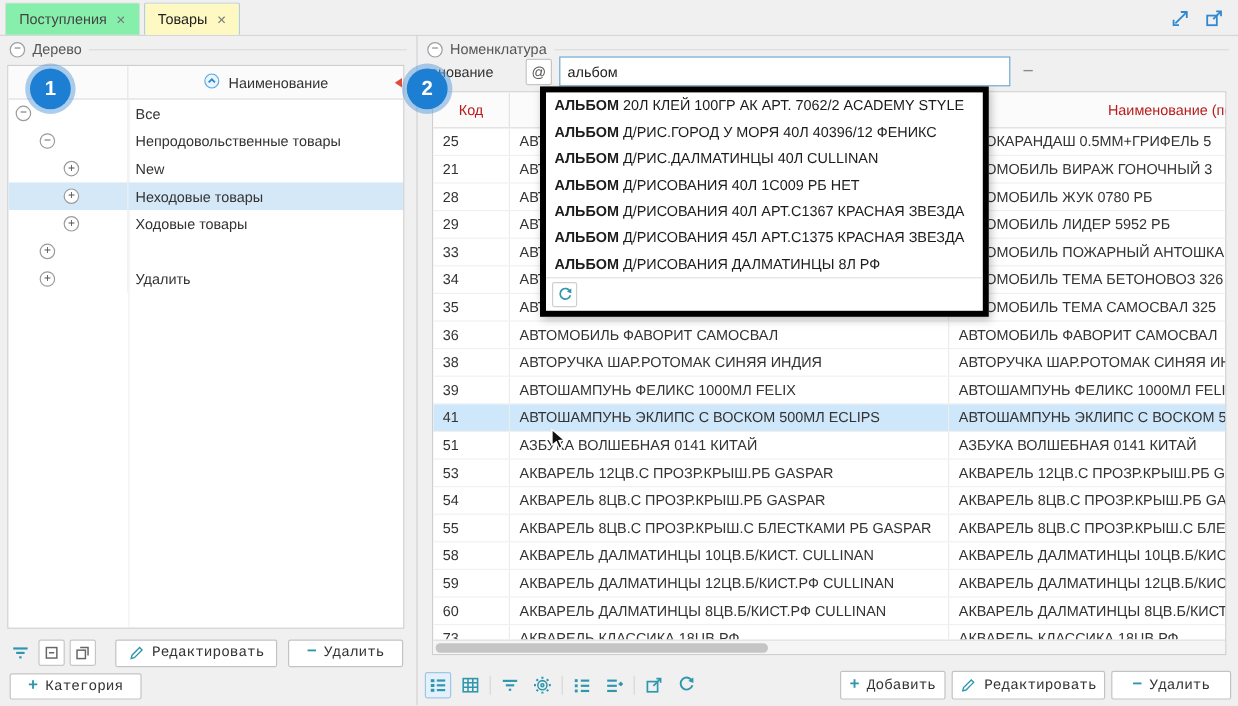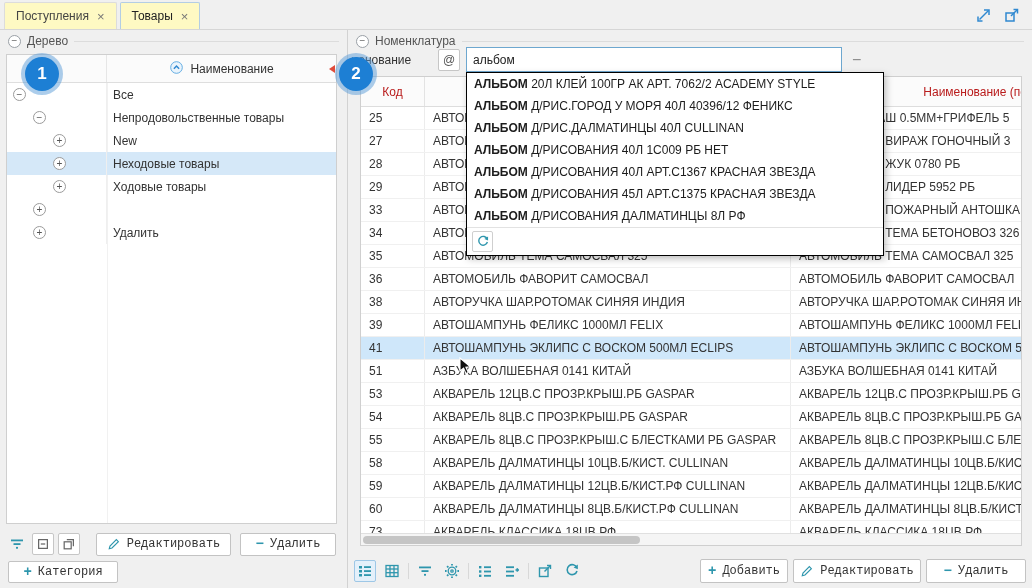--- a/index.html
+++ b/index.html
@@ -3,21 +3,21 @@
 <meta charset="utf-8">
 <style>
   *{margin:0;padding:0;box-sizing:border-box}
   html,body{background:#e8e8e8}
   body{font-family:"Liberation Sans",sans-serif}
   .app{position:relative;width:1032px;height:588px;background:#f0f0f0;overflow:hidden;font-size:12px;color:#333}
 
   
   .tabbar{position:absolute;left:0;top:0;right:0;height:30px;background:#f0f0f0;border-bottom:1px solid #d6d6d6;display:flex;align-items:flex-end}
   .tabs{display:flex;padding-left:4px}
-  .tab{display:flex;align-items:center;gap:8px;padding:0 11px;height:27px;background:#fef9c3;border:1px solid #dcdcdc;border-bottom:none;border-radius:2px 2px 0 0;margin-right:3px;color:#444;cursor:default}
+  .tab{display:flex;align-items:center;gap:8px;padding:0 11px;height:27px;background:#86efac;border:1px solid #dcdcdc;border-bottom:none;border-radius:2px 2px 0 0;margin-right:3px;color:#444;cursor:default}
   .tab.active{background:#fef9c3;border-color:#b3cde4;color:#222}
   .tab-close{color:#777;font-size:13px;line-height:1}
   .win-icons{margin-left:auto;display:flex;gap:12px;align-items:center;padding:0 12px 6px 0}
   .wicon svg{display:block}
 
   
   .panel{position:absolute;top:30px;bottom:0;background:#f0f0f0}
   .tree-panel{left:2px;width:346px;border-right:1px solid #d2d2d2}
   .catalog-panel{left:350px;right:0}
   .group-head{position:absolute;top:3px;left:6px;right:8px;height:16px;display:flex;align-items:center;gap:6px;color:#555}
@@ -66,21 +66,21 @@
   .cat-row{display:flex;height:23px;border-bottom:1px solid #f0f0f0;align-items:stretch}
   .cat-row.selected{background:#cfe7fa}
   .cc{padding:0 8px;white-space:nowrap;overflow:hidden;display:flex;align-items:center}
   .cc-code{width:64px;border-right:1px solid #ececec}
   .cc-name{width:366px;border-right:1px solid #ececec}
   .cc-full{width:400px}
   .hscroll{position:absolute;left:0;right:0;bottom:0;height:12px;background:#f5f5f5;border-top:1px solid #e0e0e0}
   .hthumb{position:absolute;left:2px;top:2px;width:42%;height:8px;background:#c5c5c5;border-radius:4px}
 
   
-  .dropdown{position:absolute;left:116px;top:42px;width:418px;background:#fff;border:1px solid #000000;box-shadow:2px 3px 7px rgba(0,0,0,.25);z-index:5}
+  .dropdown{position:absolute;left:100px;top:42px;width:374px;background:#fff;border:5px solid #000000;box-shadow:2px 3px 7px rgba(0,0,0,.25);z-index:5}
   .dd-item{height:22px;line-height:22px;padding:0 7px;white-space:nowrap;overflow:hidden;color:#1c1c1c;cursor:default}
   .dd-item b{font-weight:bold}
   .dd-footer{border-top:1px solid #e2e2e2;padding:3px 5px}
   .dd-refresh{display:inline-flex;width:21px;height:21px;border:1px solid #cfcfcf;border-radius:2px;align-items:center;justify-content:center;background:#fff}
   .dd-refresh svg{display:block}
 
   
   .cat-toolbar{position:absolute;left:4px;right:6px;bottom:0;height:34px;display:flex;align-items:center;gap:5px}
   .tsep{width:1px;height:16px;background:#d8d8d8}
   .add-btn{margin-left:auto;width:88px;height:24px}
@@ -279,21 +279,21 @@
       </div>
       <div class="cat-rows">
 
           <div class="cat-row">
             <div class="cc cc-code">25</div>
             <div class="cc cc-name">АВТОКАРАНДАШ 0.5ММ+ГРИФЕЛЬ 5</div>
             <div class="cc cc-full">АВТОКАРАНДАШ 0.5ММ+ГРИФЕЛЬ 5</div>
           </div>
 
           <div class="cat-row">
-            <div class="cc cc-code">27</div>
+            <div class="cc cc-code">21</div>
             <div class="cc cc-name">АВТОМОБИЛЬ ВИРАЖ ГОНОЧНЫЙ 3</div>
             <div class="cc cc-full">АВТОМОБИЛЬ ВИРАЖ ГОНОЧНЫЙ 3</div>
           </div>
 
           <div class="cat-row">
             <div class="cc cc-code">28</div>
             <div class="cc cc-name">АВТОМОБИЛЬ ЖУК 0780 РБ</div>
             <div class="cc cc-full">АВТОМОБИЛЬ ЖУК 0780 РБ</div>
           </div>
 

